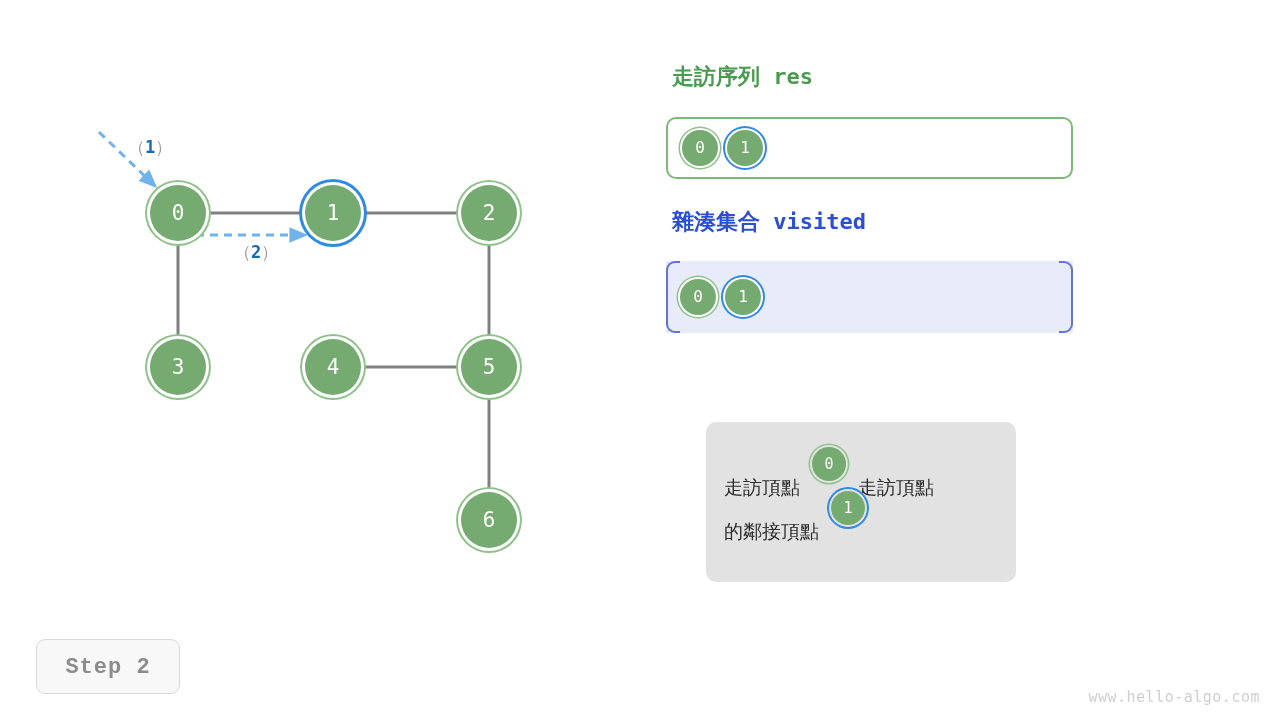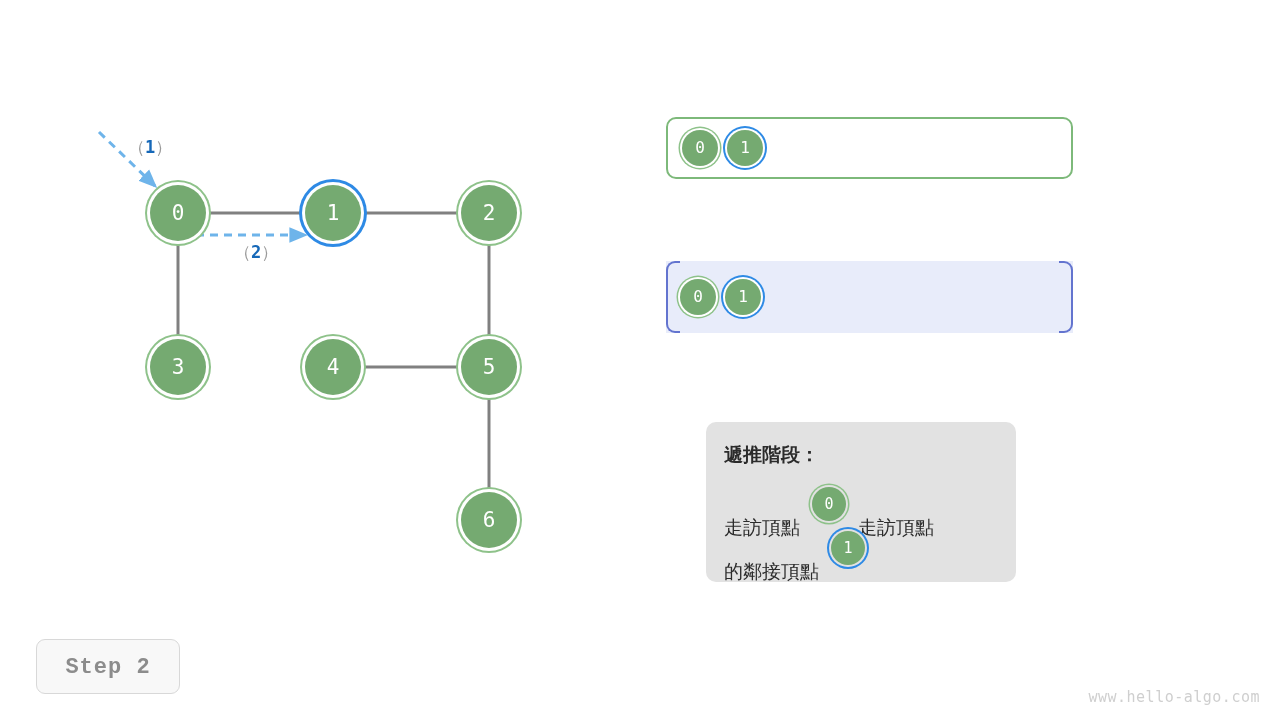--- a/index.html
+++ b/index.html
@@ -282,40 +282,41 @@
   <div class="node normal" style="left:489px; top:367px;">
     <span class="node-label">5</span>
   </div>
   <div class="node normal" style="left:489px; top:520px;">
     <span class="node-label">6</span>
   </div>
 </div>
 
 <div id="right-panel">
 
+  <div class="sect-title" id="res-title">走訪序列 res</div>
 
   <div class="container-box" id="res-box">
     <div class="cell-row">
       <div class="cell normal">0</div>
       <div class="cell active">1</div>
     </div>
   </div>
 
+  <div class="sect-title" id="vis-title">雜湊集合 visited</div>
 
   <div class="container-box" id="vis-box">
     <div class="bracket left"></div>
     <div class="bracket right"></div>
     <div class="cell-row">
       <div class="cell normal">0</div>
       <div class="cell active">1</div>
     </div>
   </div>
 
   <div id="info-box">
-    <div class="info-heading">遞推階段：</div>
     <div class="info-line">
       <span class="txt">走訪頂點</span>
       <span class="token normal">0</span>
       <span class="txt">走訪頂點</span>
     </div>
     <div class="info-line">
       <span class="txt">的鄰接頂點</span>
       <span class="token active">1</span>
     </div>
   </div>

